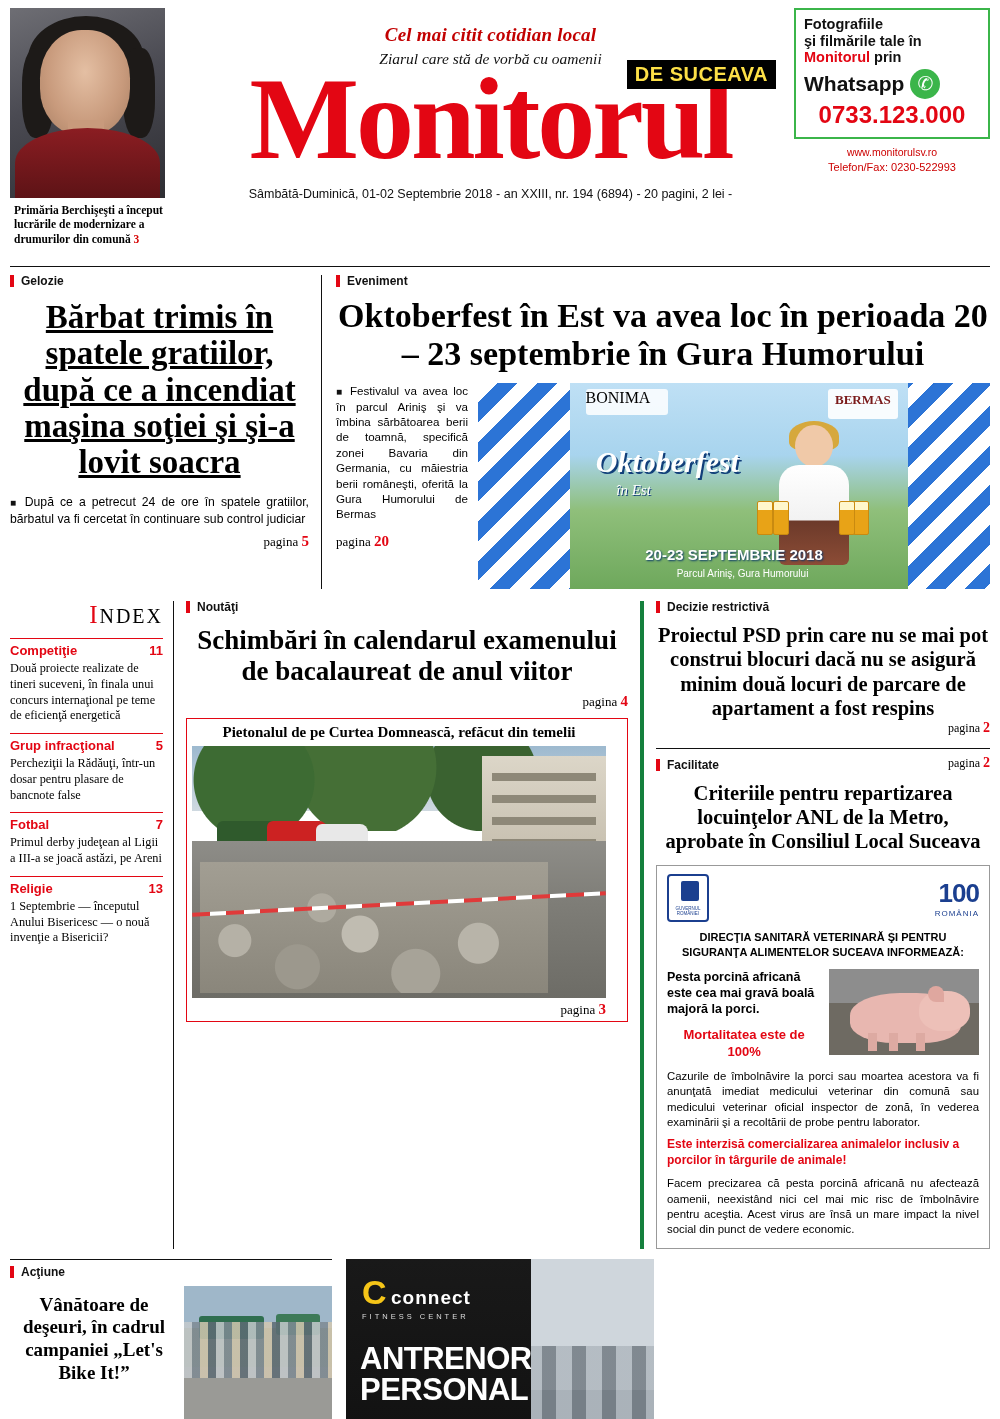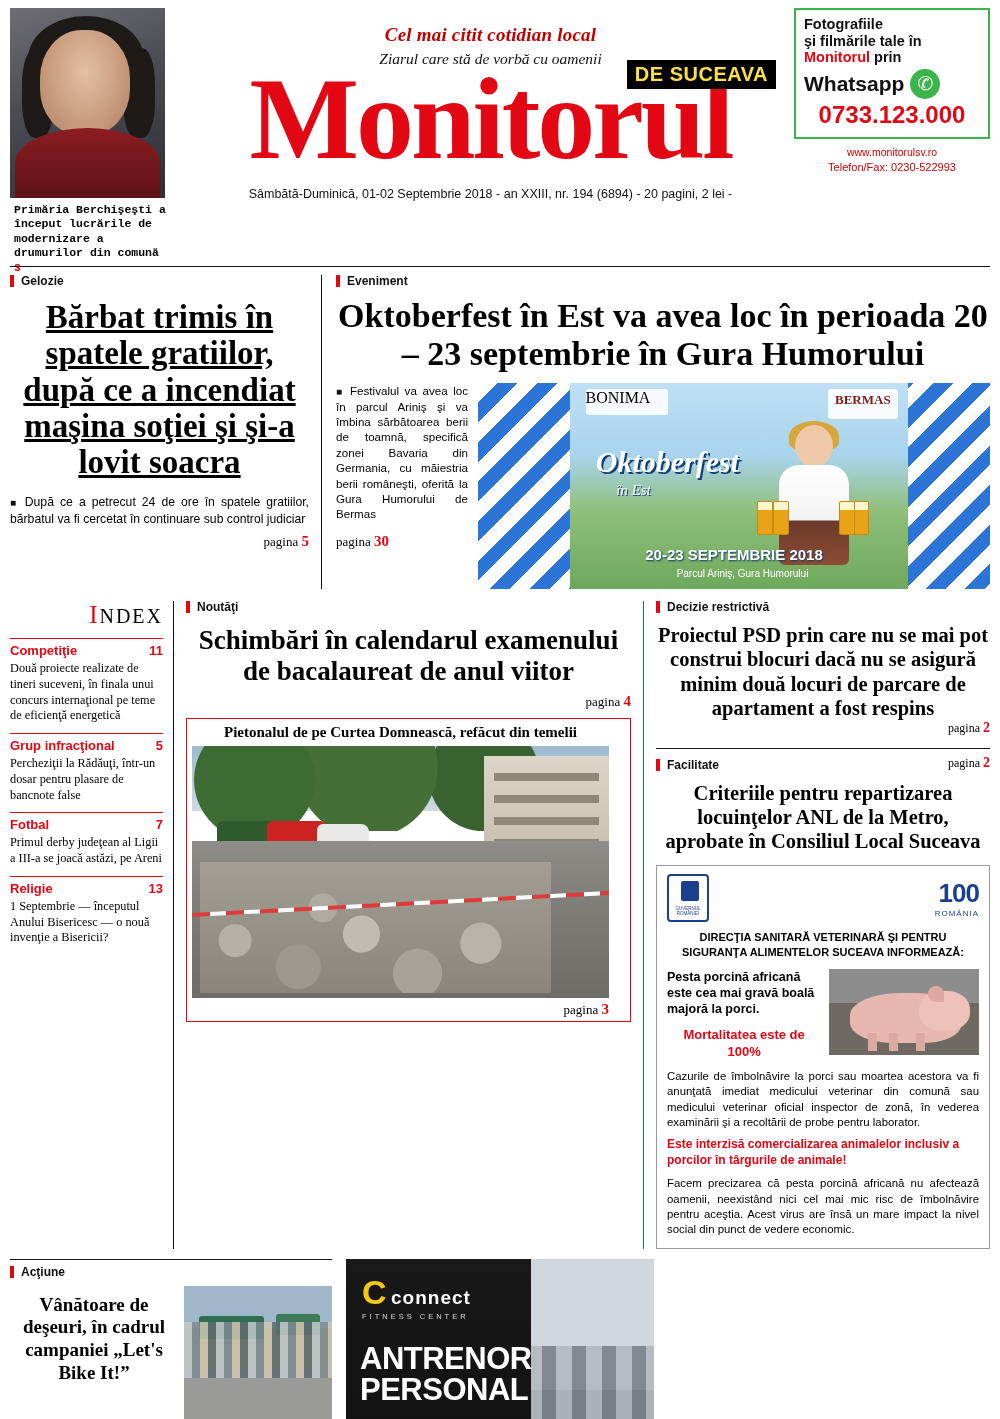--- a/index.html
+++ b/index.html
@@ -41,21 +41,21 @@
   }
   .photo-box .body {
     position:absolute; left:5px; bottom:0; width:145px; height:70px;
     background:linear-gradient(180deg,#8b1d22,#5d1316); border-radius:50% 50% 0 0;
   }
   .photo-box .neck {
     position:absolute; left:58px; top:112px; width:36px; height:34px; background:#c89a7c;
   }
   .mh-caption {
     font-size:11.5px; line-height:1.25; padding:5px 4px 0 4px; font-weight:bold;
-    font-family:Liberation Mono, monospace;
+    font-family:Liberation Serif, serif;
   }
   .mh-caption .pg { color:#d60000; font-weight:bold; }
 
   .mh-center { flex:1; position:relative; padding-left:12px; }
   .tagline1 {
     text-align:center; font-style:italic; font-weight:bold; font-size:19px;
     color:#c20000; margin-top:16px; letter-spacing:0.2px;
   }
   .tagline2 {
     text-align:center; font-style:italic; font-size:15.5px; color:#111; margin-top:4px;
@@ -157,21 +157,21 @@
   .okt-girl .head { position:absolute; left:24px; top:0; width:38px; height:42px; background:#f0c9a8; border-radius:50%; }
   .okt-girl .hair { position:absolute; left:18px; top:-4px; width:50px; height:30px; background:#d6a83c; border-radius:50% 50% 30% 30%; }
   .okt-girl .dress { position:absolute; left:8px; top:40px; width:70px; height:100px; background:linear-gradient(180deg,#fff,#f2f2f2 55%,#6c3a2a 56%,#8c4c36 100%); border-radius:20px 20px 6px 6px;}
   .okt-beer { position:absolute; bottom:30px; width:16px; height:34px; background:linear-gradient(180deg,#fff7cc 0 8px,#e8a317 8px 100%); border:1px solid #c98a10; border-radius:2px;}
   .okt-logo-l { position:absolute; left:21%; top:6px; width:82px; height:26px; background:rgba(255,255,255,0.85); border-radius:3px;}
   .okt-logo-r { position:absolute; right:18%; top:6px; width:70px; height:30px; background:rgba(255,255,255,0.9); border-radius:3px; color:#7a1a1a; font-family:"Liberation Serif",serif; font-weight:bold; font-size:13px; text-align:center; line-height:22px;}
 
   
   .row-mid { display:flex; margin-top:12px; }
   .col-index { width:164px; padding-right:10px; border-right:1px solid #111; }
-  .col-noutati { width:470px; padding:0 12px; border-right:1px solid #15803d;}
+  .col-noutati { width:470px; padding:0 12px; border-right:4px solid #15803d;}
   .col-right { flex:1; padding-left:12px; }
 
   .index-title {
     text-align:right; font-family:"Liberation Serif", serif; font-size:20px;
     letter-spacing:2px; margin-bottom:4px;
   }
   .index-title span.drop { color:#e30613; font-size:25px; }
   .idx-item { border-top:1px solid #e30613; padding-top:4px; margin-top:9px; }
   .idx-head { display:flex; justify-content:space-between; align-items:baseline; }
   .idx-cat { color:#e30613; font-family:"Liberation Sans", sans-serif; font-weight:bold; font-size:13px; }
@@ -330,21 +330,21 @@
 
     <div class="col-eveniment">
       <div class="seclabel">Eveniment</div>
       <div class="hl-eveniment">Oktoberfest în Est va avea loc în perioada 20 – 23 septembrie în Gura Humorului</div>
       <div class="ev-body">
         <div class="ev-text">
           <span class="sq">■</span>
           <span>Festivalul va avea loc în parcul Ariniş şi va îmbina sărbătoarea berii de toamnă, specifică zonei Bavaria din Germania, cu măiestria berii româneşti, oferită la Gura Humorului de Bermas</span>
           <div class="pag" style="text-align:left;margin-top:10px;">
             <span>pagina</span>
-            <b>30</b>
+            <b>20</b>
           </div>
         </div>
         <div class="ev-img">
           <div class="okt">
             <div class="okt-sky"></div>
             <div class="okt-logo-l">BONIMA</div>
             <div class="okt-logo-r">BERMAS</div>
             <div class="okt-title">Oktoberfest</div>
             <div class="okt-sub">în Est</div>
             <div class="okt-girl">

